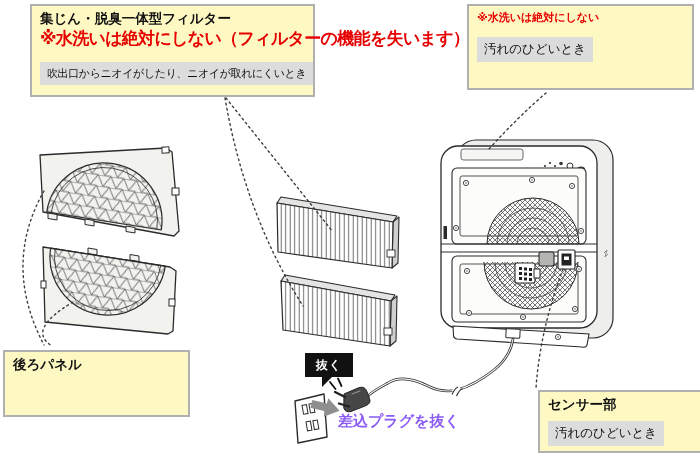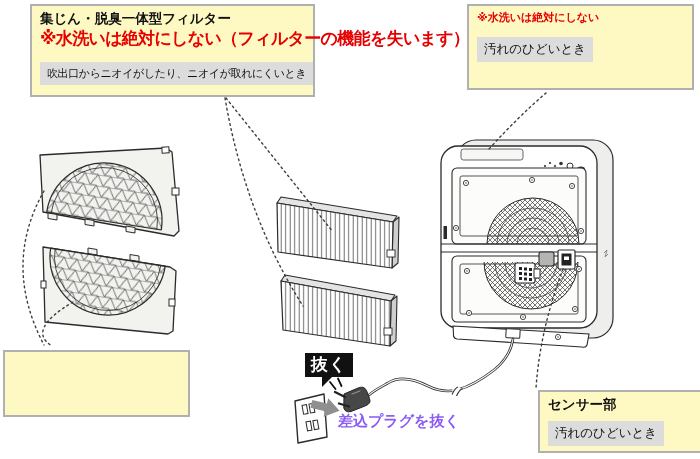--- a/index.html
+++ b/index.html
@@ -28,21 +28,21 @@
     padding:4px 7px;margin-top:12px;white-space:nowrap;color:#111;text-align:center;
   }
   .co-cond.long{font-size:11px;letter-spacing:-0.4px;}
   .co-cond.tight{margin-top:7px;}
   #co-filter{left:30px;top:4px;width:285px;height:93px;}
   #co-body{left:467px;top:4px;width:227px;height:86px;}
   #co-rear{left:3px;top:350px;width:187px;height:67px;}
   #co-sensor{left:510px;top:390px;width:186px;height:63px;margin-left:28px;}
   .badge{
     position:absolute;left:305px;top:353px;width:48px;height:24px;
-    background:var(--badge-bg);color:#fff;font-weight:bold;font-size:17px;
+    background:var(--badge-bg);color:#fff;font-weight:bold;font-size:12px;
     text-align:center;line-height:24px;letter-spacing:1px;
   }
   .badge-tail{
     position:absolute;left:322px;top:376px;width:0;height:0;
     border-top:11px solid var(--badge-bg);border-right:11px solid transparent;
   }
   .caption{
     position:absolute;left:338px;top:412px;font-size:15px;font-weight:bold;
     white-space:nowrap;color:#8b5cf6;
   }
@@ -215,20 +215,21 @@
     <div class="co-warn long">※水洗いは絶対にしない（フィルターの機能を失います）</div>
     <div class="co-cond long">吹出口からニオイがしたり、ニオイが取れにくいとき</div>
   </div>
 
   <div class="callout" id="co-body">
     <div class="co-warn">※水洗いは絶対にしない</div>
     <div class="co-cond">汚れのひどいとき</div>
   </div>
 
   <div class="callout" id="co-rear">
+    <div class="co-title">後ろパネル</div>
   </div>
 
   <div class="callout" id="co-sensor">
     <div class="co-title">センサー部</div>
     <div class="co-cond tight">汚れのひどいとき</div>
   </div>
 
   <div class="badge">抜く</div>
   <div class="badge-tail"></div>
   <div class="caption">差込プラグを抜く</div>

